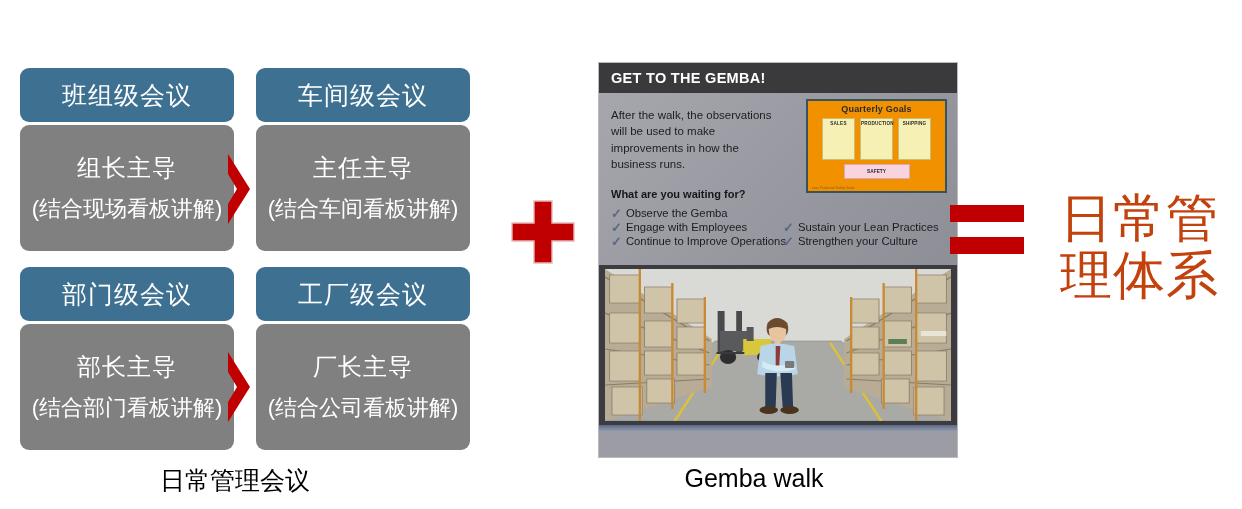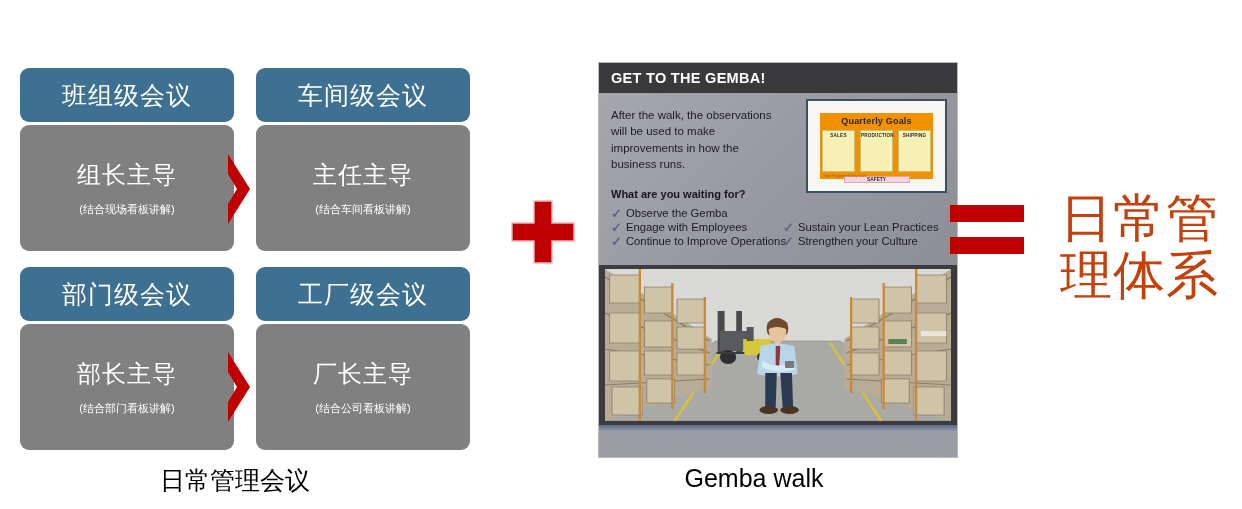--- a/index.html
+++ b/index.html
@@ -34,21 +34,21 @@
     height: 126px;
     background: #808080;
     border-radius: 9px;
     color: #ffffff;
     display: flex; flex-direction: column;
     align-items: center; justify-content: center;
     line-height: 1.28;
     gap: 10px;
   }
   .mc-role { font-size: 24px; letter-spacing: 1px; }
-  .mc-note { font-size: 11px; margin-top: 1px; letter-spacing: 0px; }
+  .mc-note { font-size: 22px; margin-top: 1px; letter-spacing: 0px; }
 
   #card-team   { left: 20px;  top: 68px; }
   #card-shop   { left: 256px; top: 68px; }
   #card-dept   { left: 20px;  top: 267px; }
   #card-plant  { left: 256px; top: 267px; }
 
   .flow-chevron { position: absolute; width: 32px; height: 74px; }
   .flow-chevron svg { display: block; }
   #chevron-top    { left: 224px; top: 152px; }
   #chevron-bottom { left: 224px; top: 350px; }
@@ -103,21 +103,21 @@
     color: #5a6a84; font-size: 13px; margin-right: 4px; font-weight: bold;
   }
   .check-item.empty { visibility: hidden; }
 
   
   #goals-board {
     position: absolute; right: 10px; top: 6px;
     width: 141px; height: 94px;
     background: #f6f6f2;
     border: 2px solid #36535f;
-    padding: 12px; box-sizing: border-box;
+    padding: 0; box-sizing: border-box;
   }
   #goals-inner {
     width: 100%; height: 100%;
     background: #f29100;
     display: flex; flex-direction: column; align-items: center;
     padding-top: 3px; box-sizing: border-box; position: relative;
   }
   #goals-heading {
     font-size: 9px; font-weight: bold; color: #2a2a2a; letter-spacing: .2px;
   }

